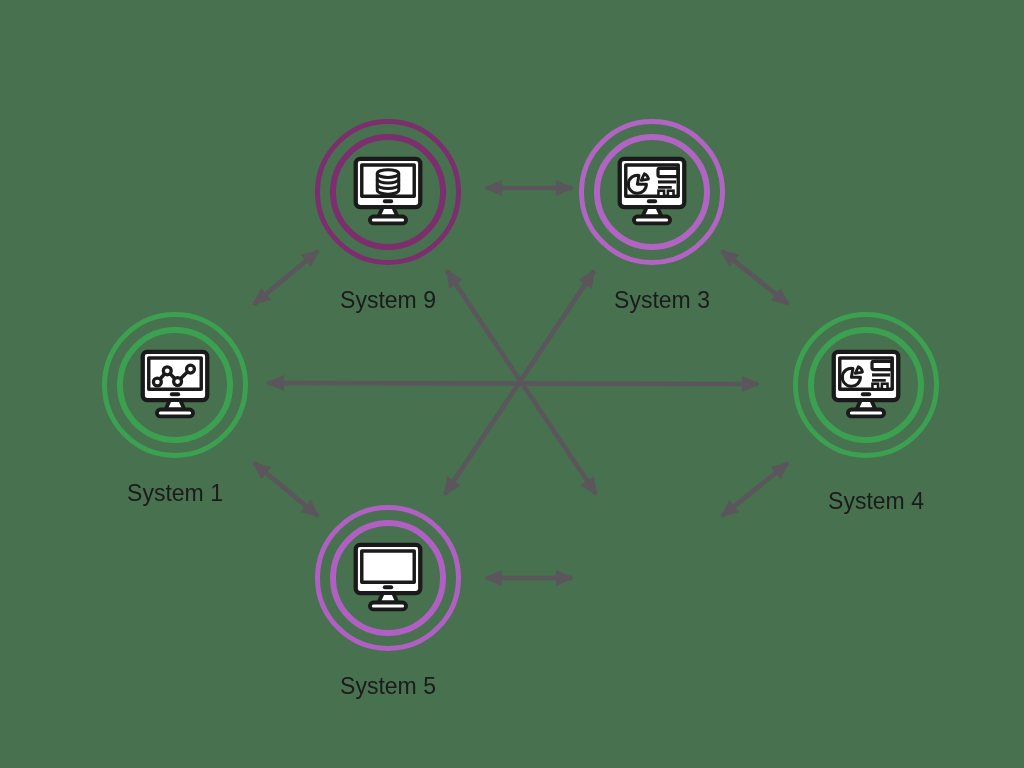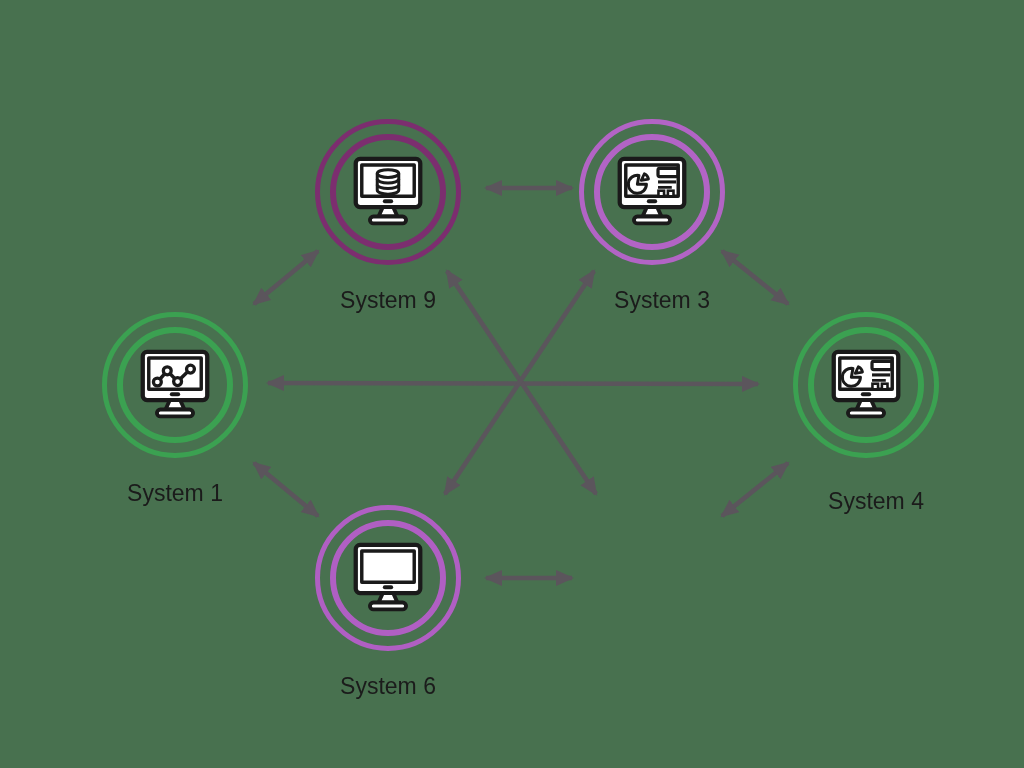--- a/index.html
+++ b/index.html
@@ -180,16 +180,16 @@
           <g stroke="#1A1A1A" fill="#FFFFFF" stroke-linejoin="round">
             <rect x="12.5" y="5.5" width="75" height="56" rx="5" stroke-width="5"></rect>
             <rect x="19.5" y="12.5" width="61" height="36.5" stroke-width="4"></rect>
             <path d="M44 61.5 L56 61.5 L61 72.5 L39 72.5 Z" stroke-width="4.5"></path>
             <rect x="29" y="72.5" width="42" height="8" rx="4" stroke-width="4.5"></rect>
           </g>
           <rect x="44" y="52.5" width="12" height="4.5" rx="2.2" fill="#1A1A1A"></rect>
         </svg>
       </div>
     </div>
-    <div class="node-label">System 6</div>
+    <div class="node-label">System 5</div>
   </div>
 
 </div>
 
 </body></html>

